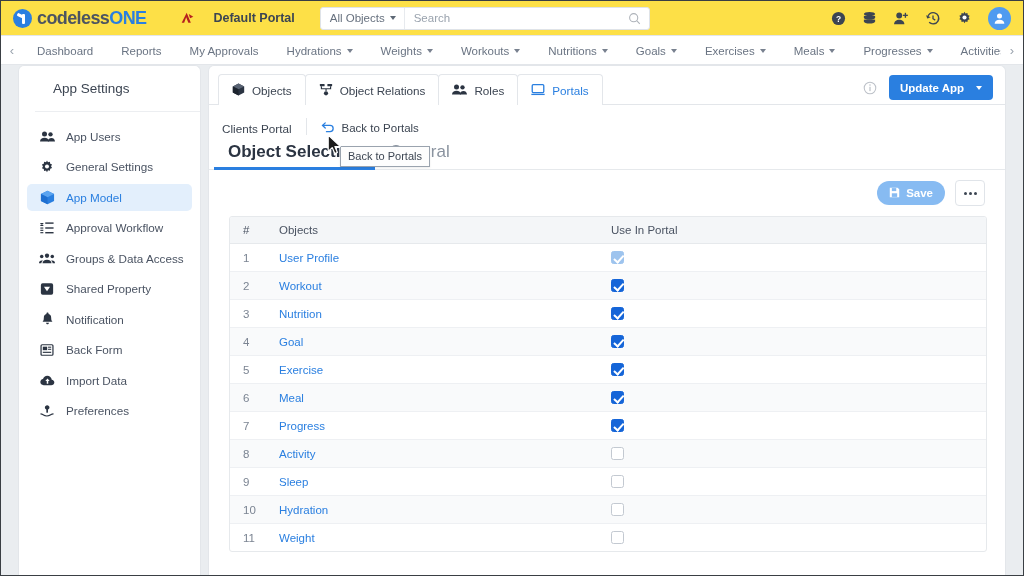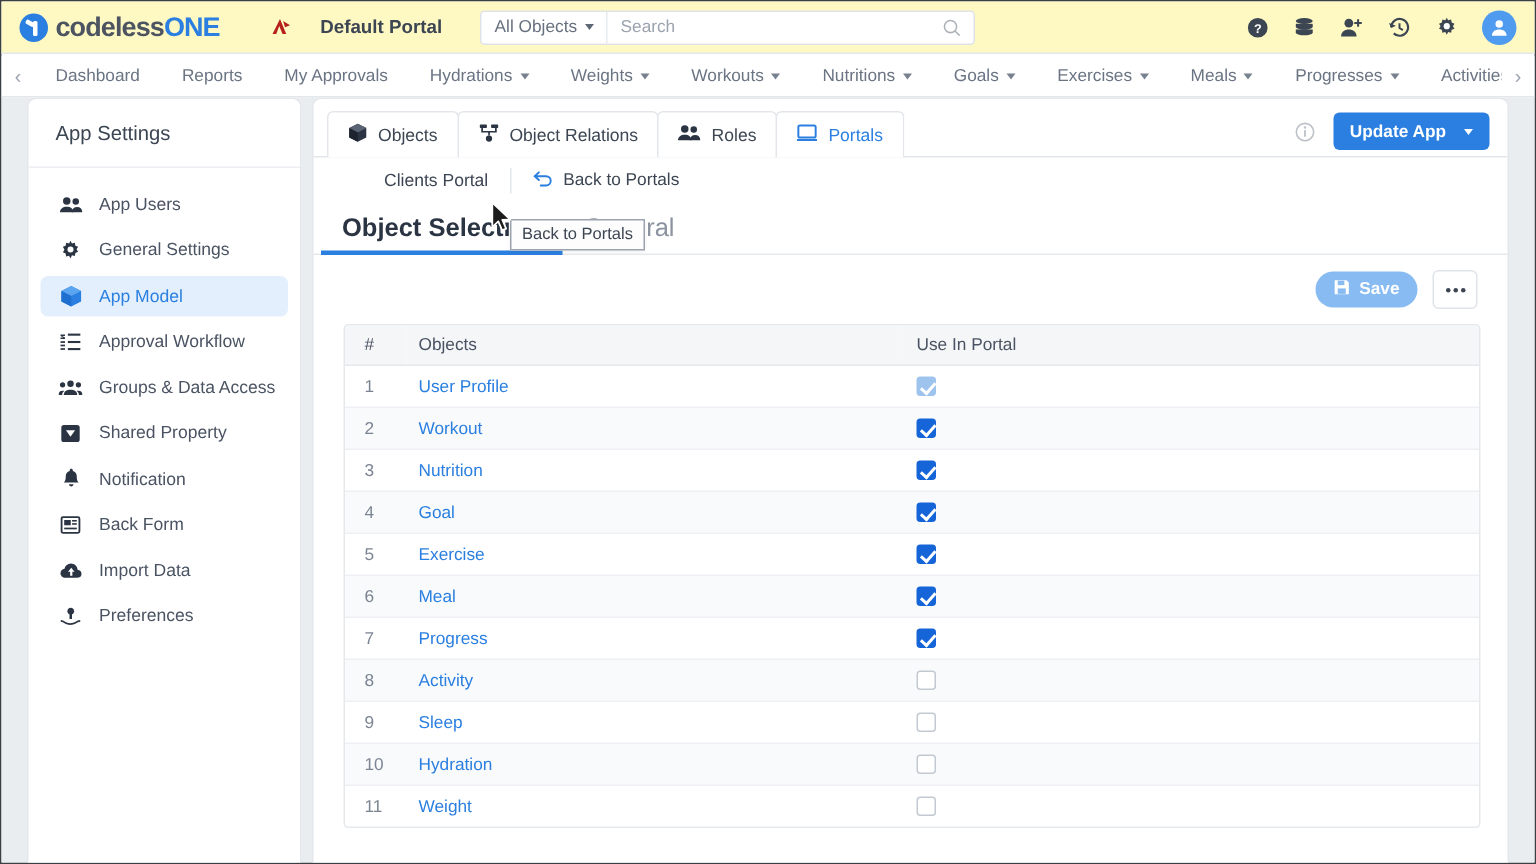--- a/index.html
+++ b/index.html
@@ -14,21 +14,21 @@
     position: relative;
     width: 1024px; height: 576px;
     background: #ffffff;
     box-sizing: border-box;
     border: 1px solid #3a3f44;
   }
 
   
   .topbar {
     position: absolute; left: 0; top: 0; right: 0; height: 35px;
-    background: #fef9c3;
+    background: #fde047;
     border-bottom: 1px solid #e3e6ea;
     display: flex; align-items: center;
     box-sizing: border-box;
   }
   .logo-wrap {
     display: flex; align-items: center; gap: 5px;
     margin-left: 12px;
   }
   .logo-mark {
     width: 19px; height: 19px; border-radius: 50%;
@@ -144,20 +144,21 @@
     border: 1px solid #e3e6ea;
     border-bottom: none;
     border-top-left-radius: 6px; border-top-right-radius: 6px;
     box-sizing: border-box;
   }
   .sidebar-title {
     height: 45px; display: flex; align-items: center;
     padding-left: 18px;
     font-size: 13.5px; color: #3c4552;
     border-bottom: 1px solid #eceef1;
+    margin-left: 16px;
   }
   .sb-list { padding-top: 7px; }
   .sb-item {
     display: flex; align-items: center; gap: 11px;
     height: 27px; margin: 3.5px 8px;
     padding-left: 12px; border-radius: 5px;
     font-size: 11.7px; color: #4a5362; cursor: pointer;
   }
   .sb-item.active { background: #e3effc; color: #2a7fe0; }
   .sb-ic { width: 16px; display: flex; align-items: center; justify-content: center; }
@@ -201,24 +202,23 @@
     display: flex; align-items: center; gap: 12px;
     background: #2a7fe0; color: #fff;
     font-size: 11.5px; font-weight: bold;
     height: 25px; padding: 0 11px;
     border-radius: 4px; cursor: pointer;
   }
   .btn-update .caret-dn { border-top-color: #fff; }
 
   
   .portal-row {
-    height: 30px; display: flex; align-items: center;
+    height: 30px; display: flex; align-items: flex-end;
     padding-left: 13px;
     position: relative;
-    margin-left: 34px;
   }
   .portal-name { font-size: 11.7px; color: #3c4552; padding-right: 14px; }
   .vdiv { width: 1px; height: 17px; background: #e3e6ea; }
   .back-link {
     display: flex; align-items: center; gap: 7px;
     font-size: 11.5px; color: #3c4552;
     margin-left: 14px; cursor: pointer;
   }
 
   

